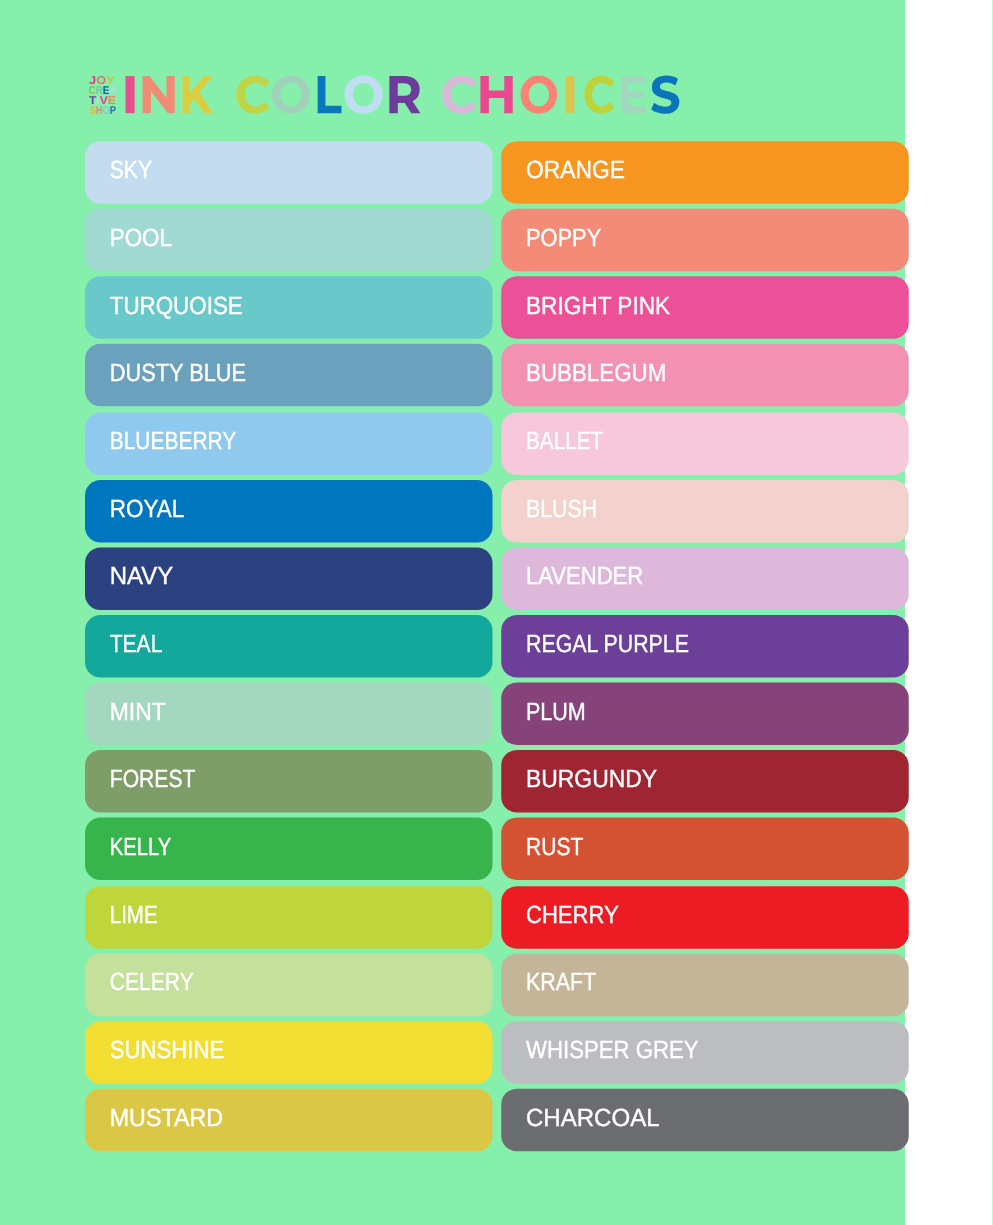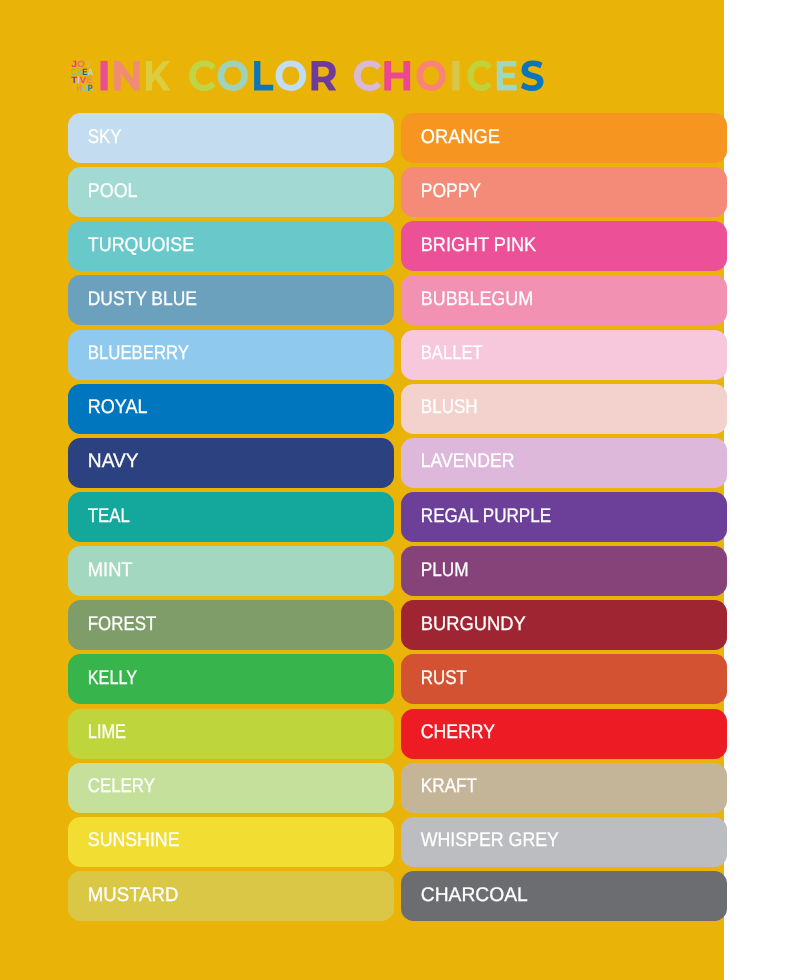--- a/index.html
+++ b/index.html
@@ -1,19 +1,19 @@
 <!DOCTYPE html>
 <html><head>
 <meta charset="utf-8">
 <style>
   html,body{margin:0;padding:0;}
   body{width:794px;height:980px;background:#ffffff;overflow:hidden;
        font-family:"Liberation Sans",sans-serif;
        -webkit-font-smoothing:antialiased;text-rendering:geometricPrecision;}
-  .page{position:relative;width:724px;height:980px;background:#eab308;}
+  .page{position:relative;width:724px;height:980px;background:#86efac;}
   #swatchlayer{position:absolute;left:0;top:0;width:794px;height:980px;}
   .row{position:absolute;height:50px;border-radius:12.5px;}
   #textlayer{position:absolute;left:0;top:0;width:794px;height:980px;}
   #textlayer text{fill:#ffffff;stroke:#ffffff;stroke-width:0.3px;font-family:"Liberation Sans",sans-serif;font-size:19.8px;}
   #headerlayer{position:absolute;left:0;top:0;width:794px;height:140px;overflow:visible;}
 </style>
 </head>
 <body>
 
 <div class="page">

